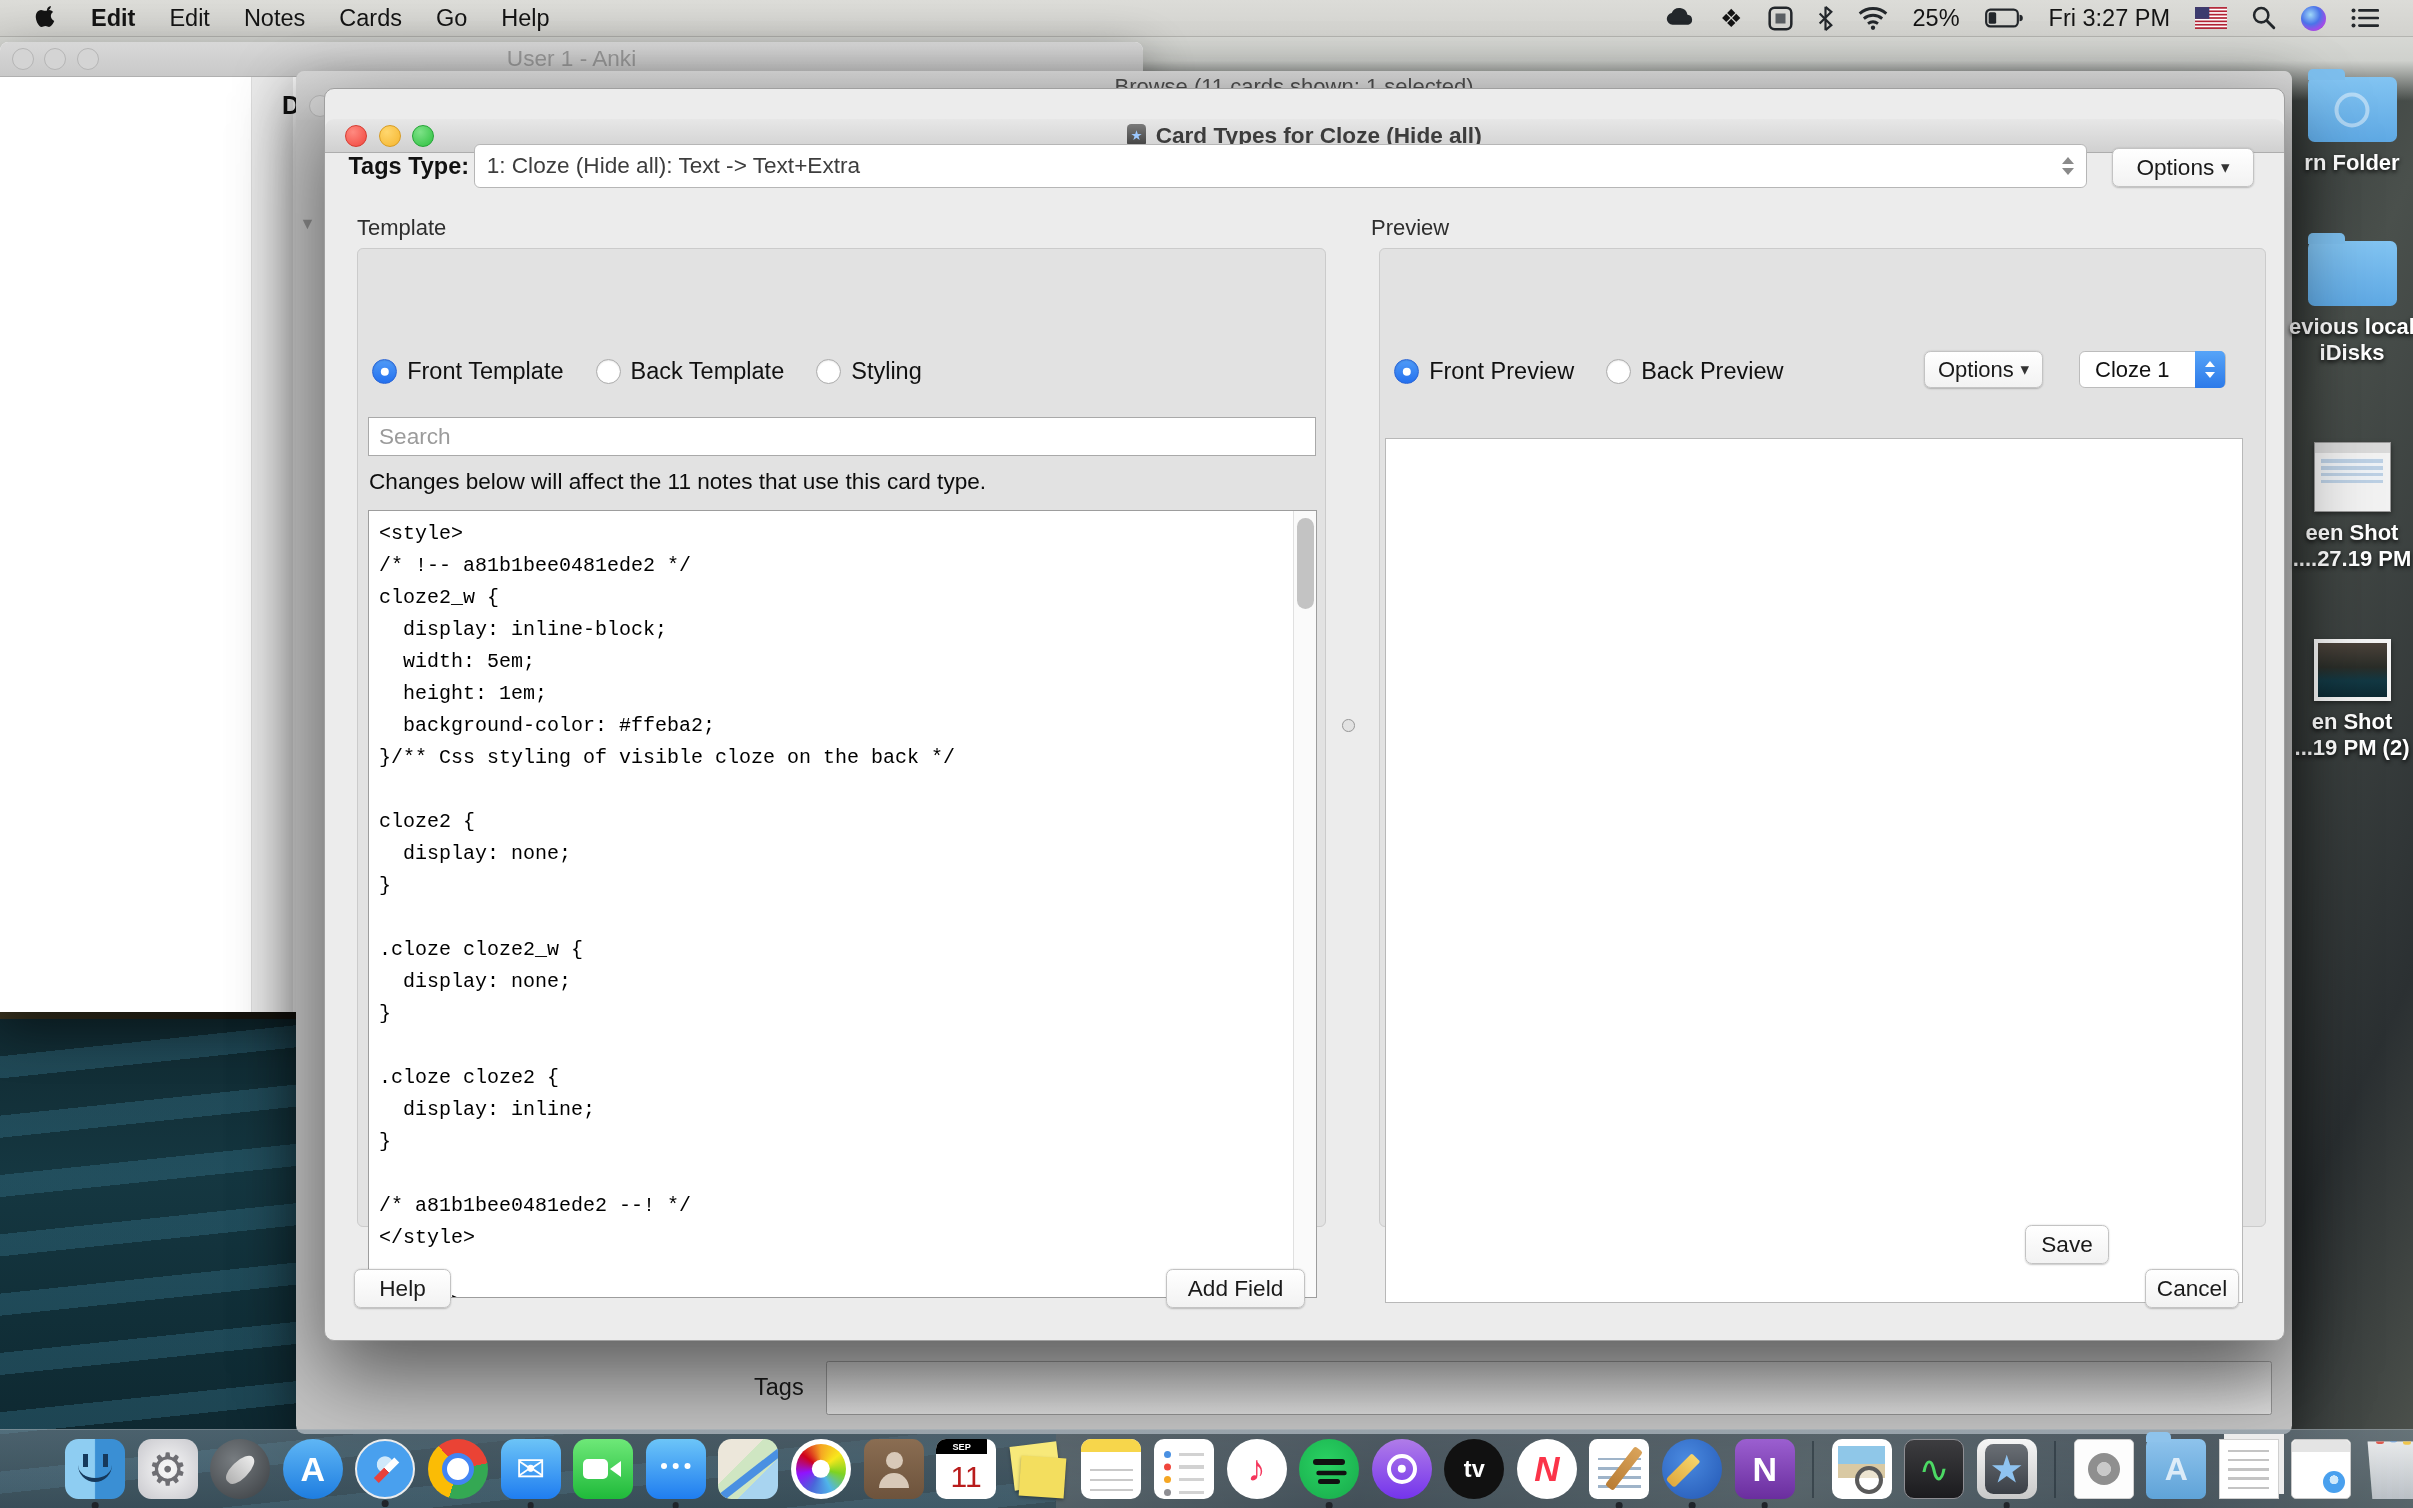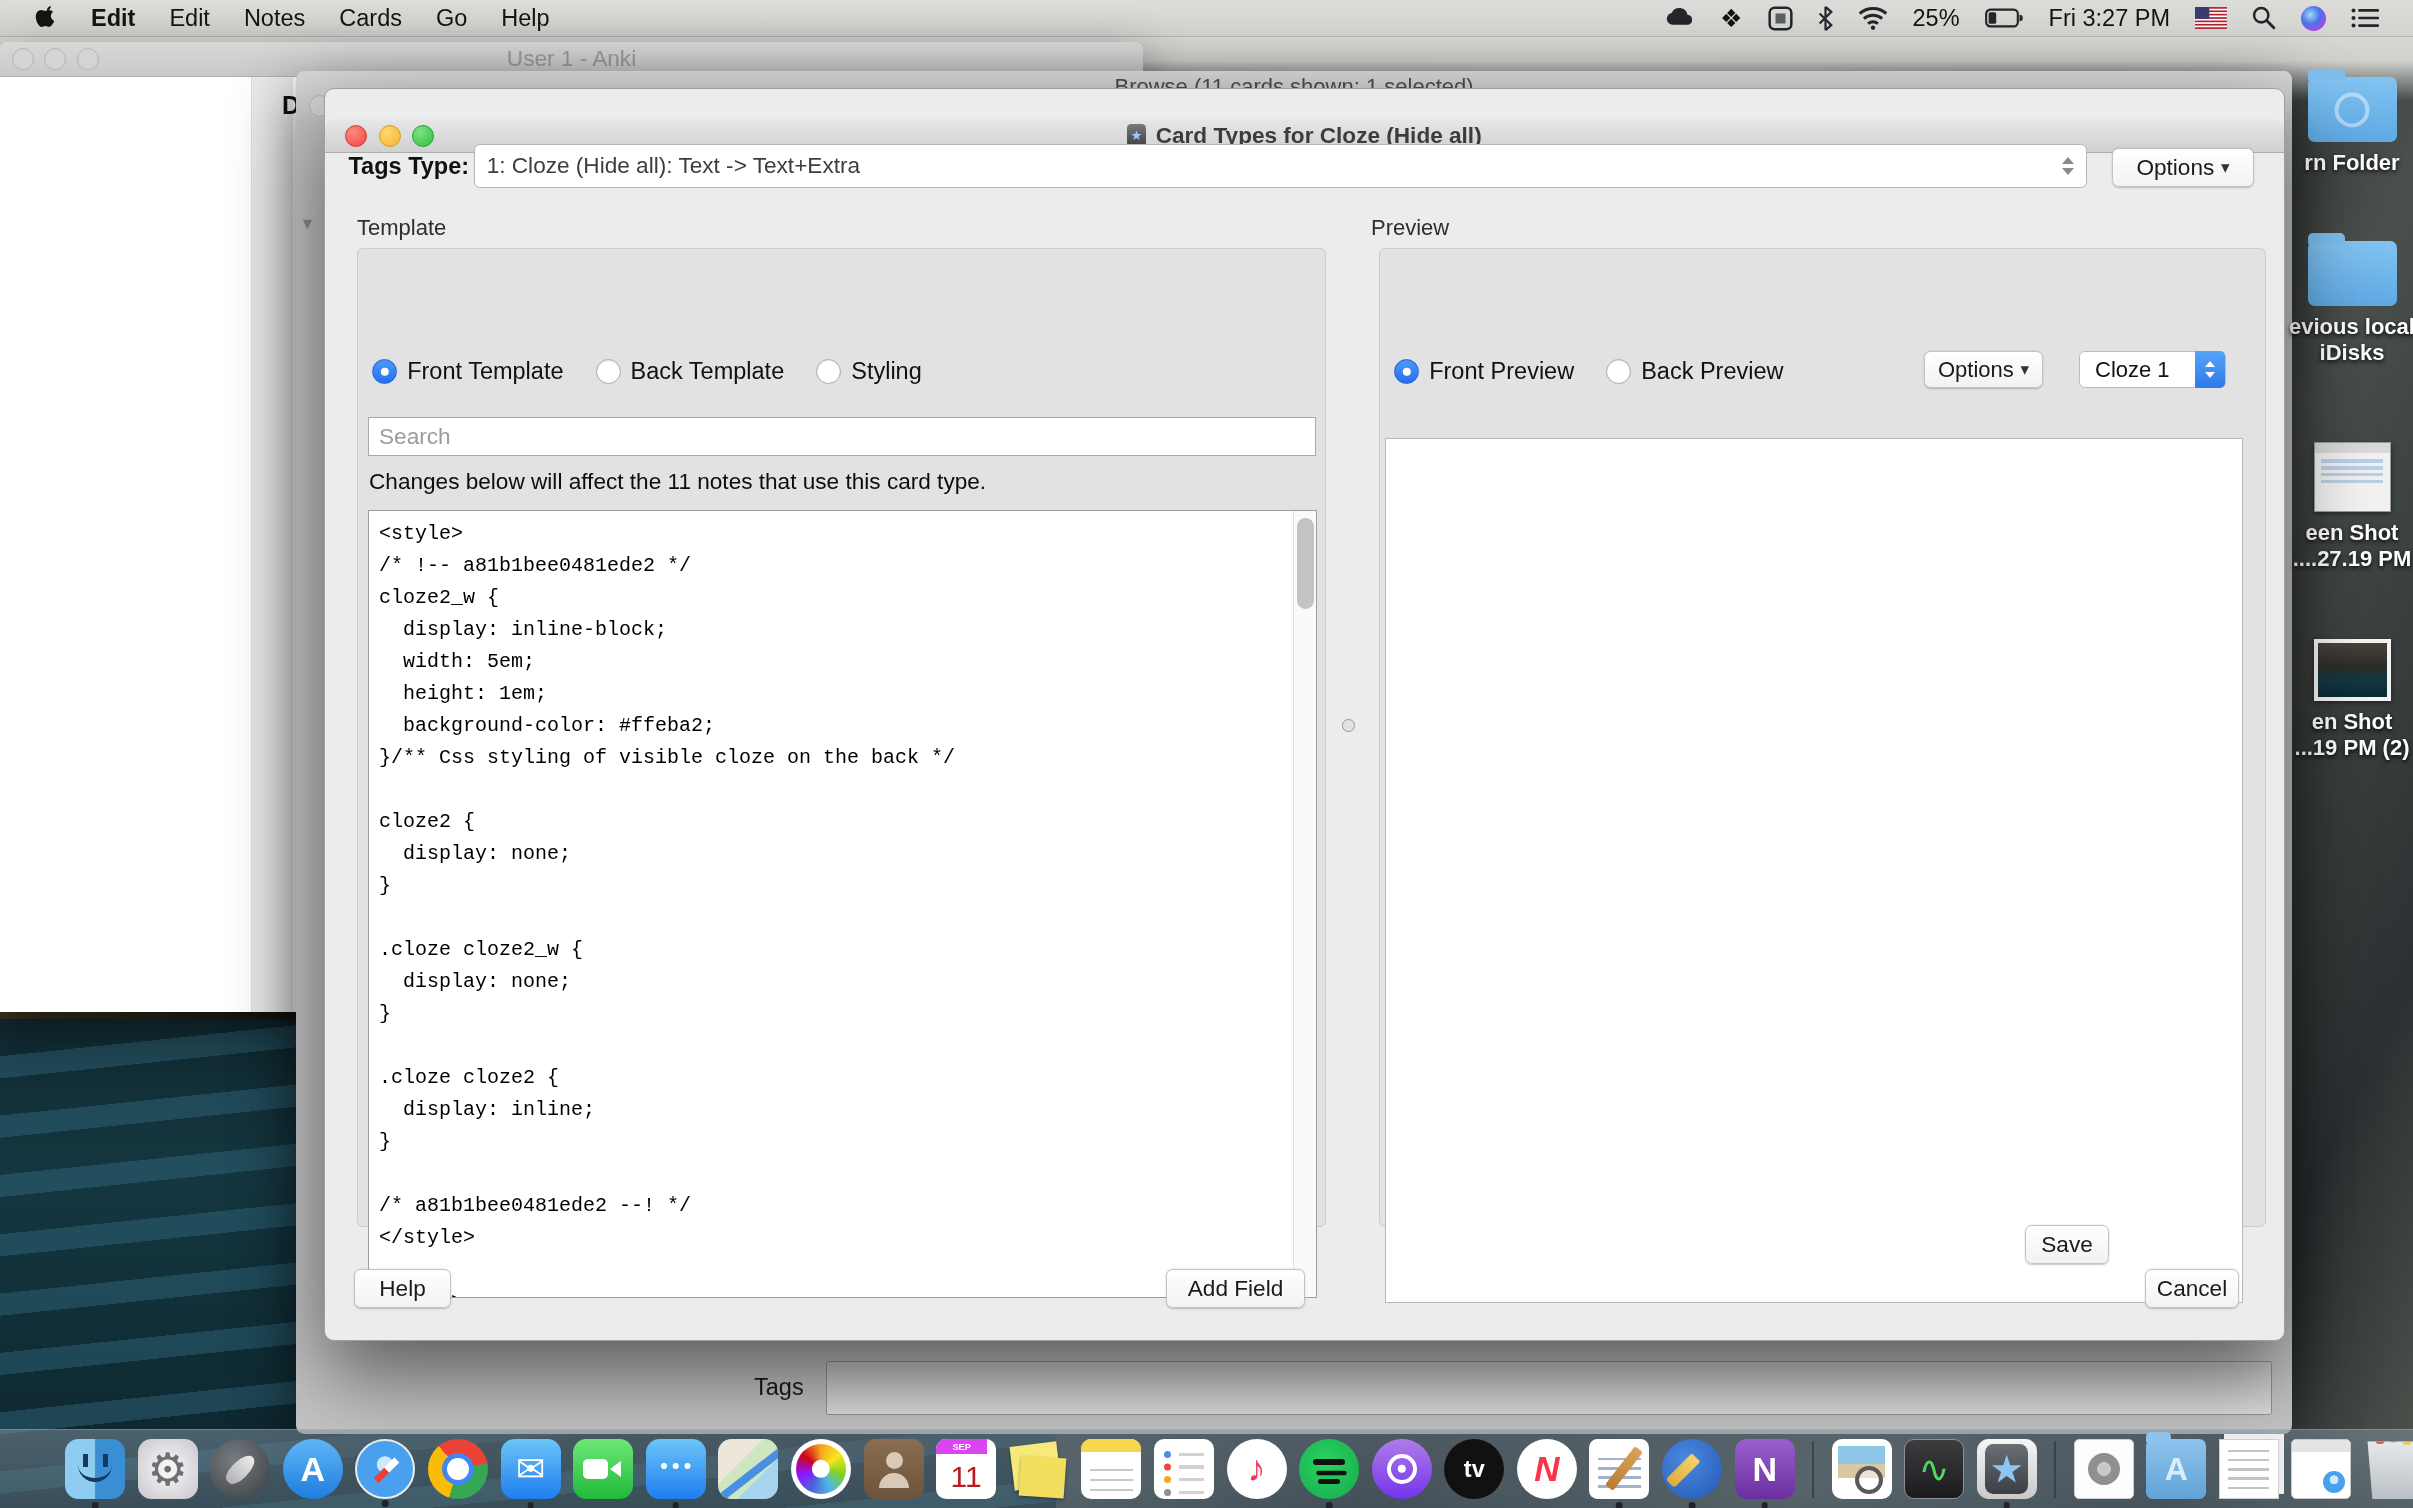--- a/index.html
+++ b/index.html
@@ -218,21 +218,21 @@
   .di-photos::before { content:""; position:absolute; inset:5px; border-radius:50%;
     background:conic-gradient(#f5a623,#f8e71c,#7ed321,#50b5e9,#4a66d9,#9013fe,#d0021b,#f5a623); }
   .di-photos::after { content:""; position:absolute; left:50%; top:50%; transform:translate(-50%,-50%);
     width:18.4px; height:18.4px; border-radius:50%; background:#fff; }
   .di-contacts { border-radius:11.7px; background:linear-gradient(#8a6d52,#6d533c); }
   .di-contacts::before { content:""; position:absolute; left:22px; top:13.4px; width:17px; height:17px;
     border-radius:50%; background:#d8c9b8; }
   .di-contacts::after { content:""; position:absolute; left:15px; top:34px; width:30px; height:15px;
     border-radius:15px 15px 0 0; background:#d8c9b8; }
   .di-calendar { border-radius:10px; background:#fff; overflow:hidden; }
-  .cal-top { position:absolute; left:0; top:0; right:9px; height:15px; background:#d946ef;
+  .cal-top { position:absolute; left:0; top:0; right:9px; height:15px; background:#000000;
     color:#fff; font-size:9.2px; font-weight:700; display:flex; align-items:center; justify-content:center; }
   .cal-day { position:absolute; left:0; top:15px; right:0; bottom:0; display:flex;
     align-items:center; justify-content:center; font-size:30px; color:#b91c1c; font-weight:400; }
   .di-stickies { background:transparent; }
   .di-stickies::before { content:""; position:absolute; left:3.4px; top:5px; width:47px; height:44px;
     background:#f7e97a; transform:rotate(-7deg); box-shadow:0 1.7px 3.4px rgba(0,0,0,.35); }
   .di-stickies::after { content:""; position:absolute; left:11.7px; top:18.4px; width:45px; height:40px;
     background:#f3de5e; transform:rotate(4deg); box-shadow:0 1.7px 3.4px rgba(0,0,0,.35); }
   .di-notes { border-radius:10px; background:#fff; overflow:hidden; }
   .di-notes::before { content:""; position:absolute; left:0; top:0; right:0; height:13.4px; background:#f7d64b; }

